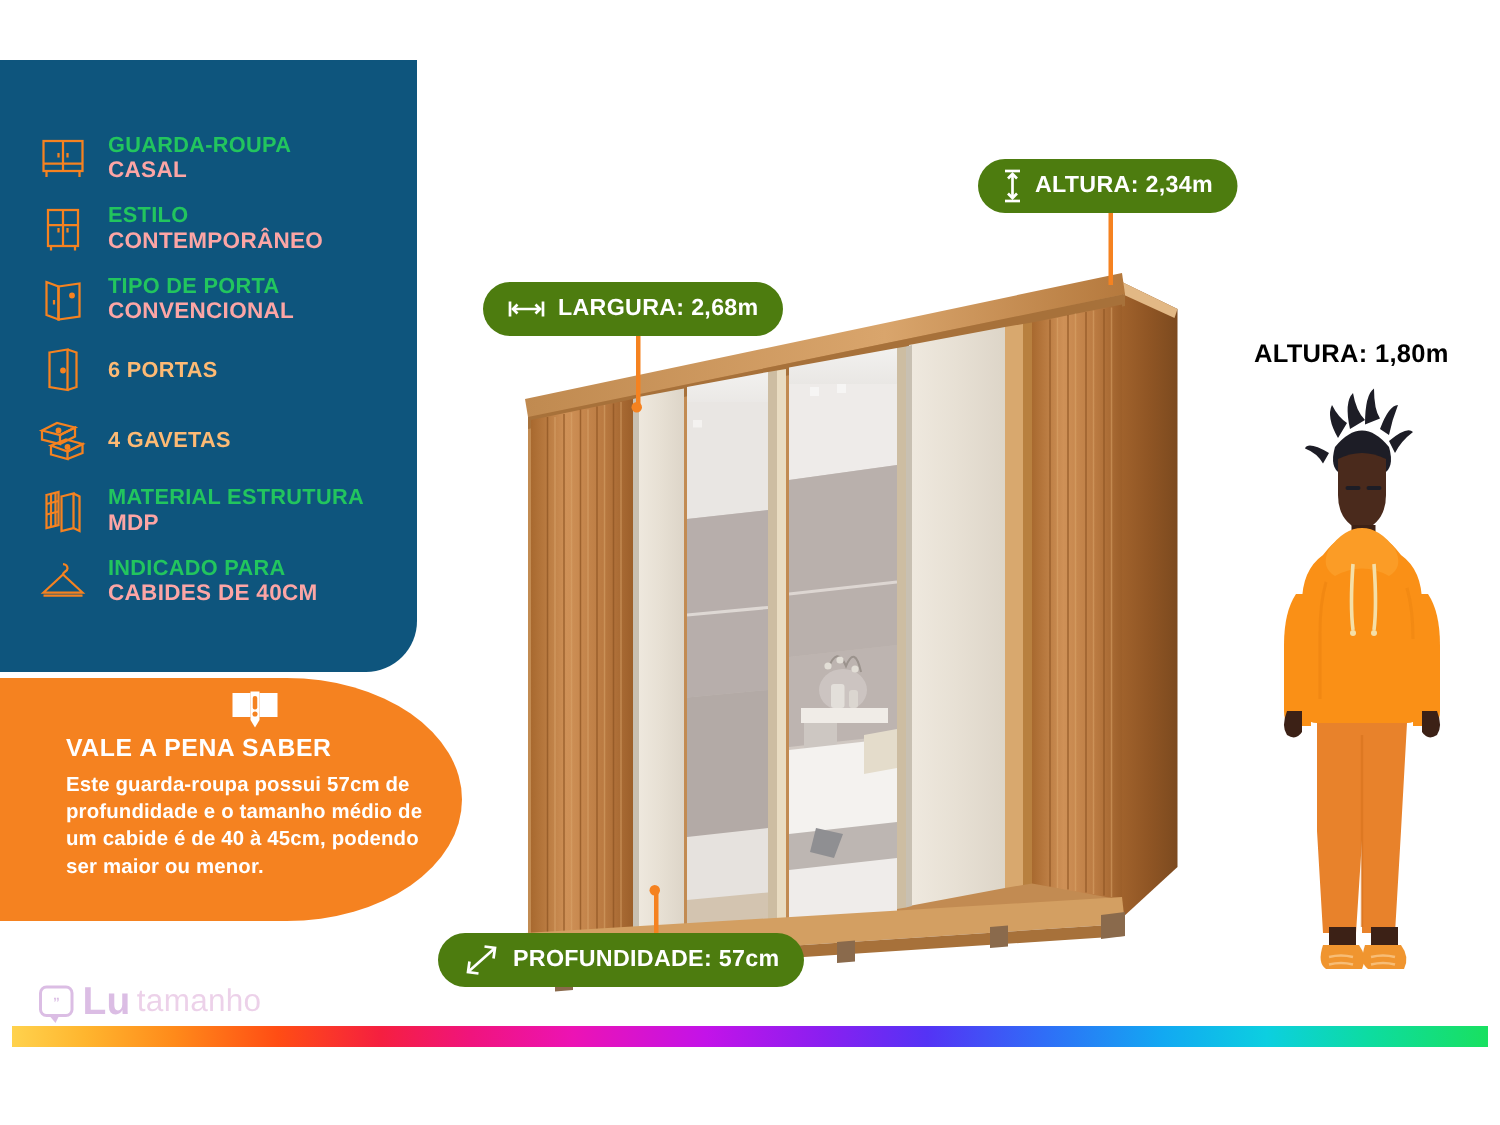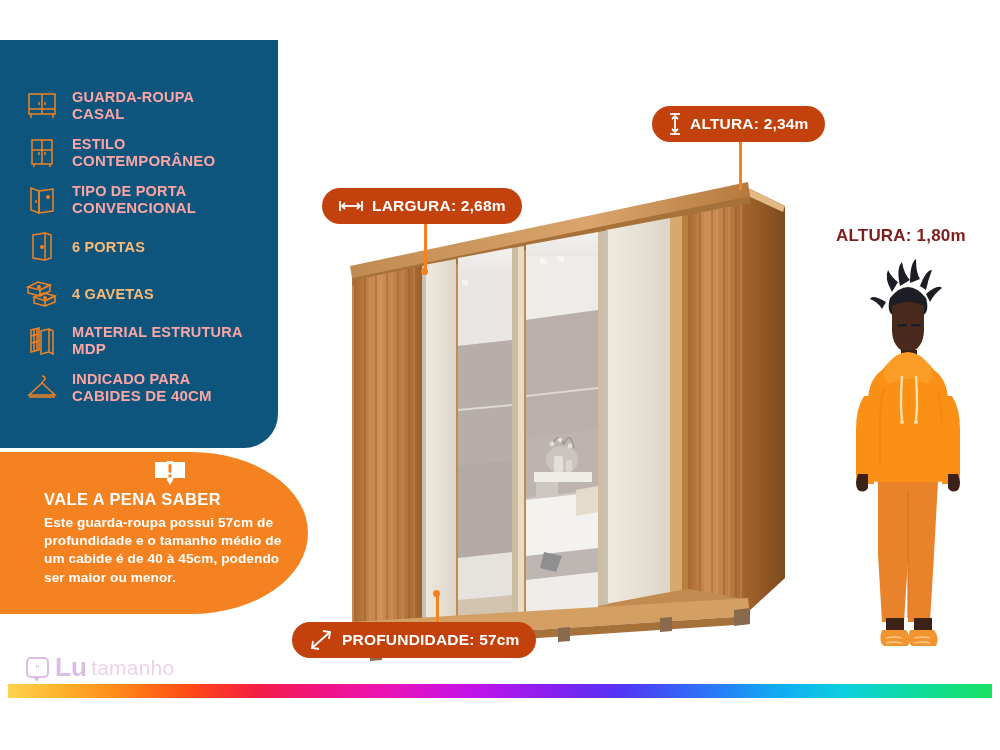--- a/index.html
+++ b/index.html
@@ -44,21 +44,21 @@
     min-width: 44px;
     height: 42px;
     display: flex;
     align-items: center;
     justify-content: center;
     margin-right: 8px;
   }
   .spec-icon svg { display: block; }
   .spec-text { line-height: 1.13; }
   .spec-label {
-    color: #fca5a5;
+    color: #22c55e;
     font-size: 14.5px;
     font-weight: bold;
     letter-spacing: .2px;
     white-space: nowrap;
   }
   .spec-value {
     color: #fca5a5;
     font-size: 15px;
     font-weight: bold;
     letter-spacing: .2px;
@@ -153,21 +153,21 @@
       #ff4d14 18%, #f51f40 25%, #f0147c 31%,
       #ec13b4 38%, #c313e8 47%, #8a1ff0 55%,
       #5433f5 62%, #2f6ef7 70%, #12a9f2 78%,
       #0ccfe0 85%, #0ddca0 92%, #19e060 100%);
     z-index: 9;
   }
 
   
   .badge {
     position: absolute;
-    background: #c2410c;
+    background: #4d7c0f;
     border-radius: 22px;
     display: flex;
     align-items: center;
     padding: 0 16px;
     height: 36px;
     z-index: 20;
     white-space: nowrap;
   }
   .badge-text {
     color: #ffffff;
@@ -191,21 +191,21 @@
   }
   #badge-altura { left: 652px; top: 106px; }
   #badge-largura { left: 322px; top: 188px; }
   #badge-prof { left: 292px; top: 622px; }
 
   
   .person-label {
     position: absolute;
     left: 836px;
     top: 226px;
-    color: #7f1d1d;
+    color: #000000;
     font-size: 17px;
     font-weight: bold;
     letter-spacing: .2px;
     z-index: 12;
   }
   .person-svg { position: absolute; left: 838px; top: 258px; z-index: 11; }
 
   
   .wardrobe { position: absolute; left: 330px; top: 160px; z-index: 10; }
 </style>

